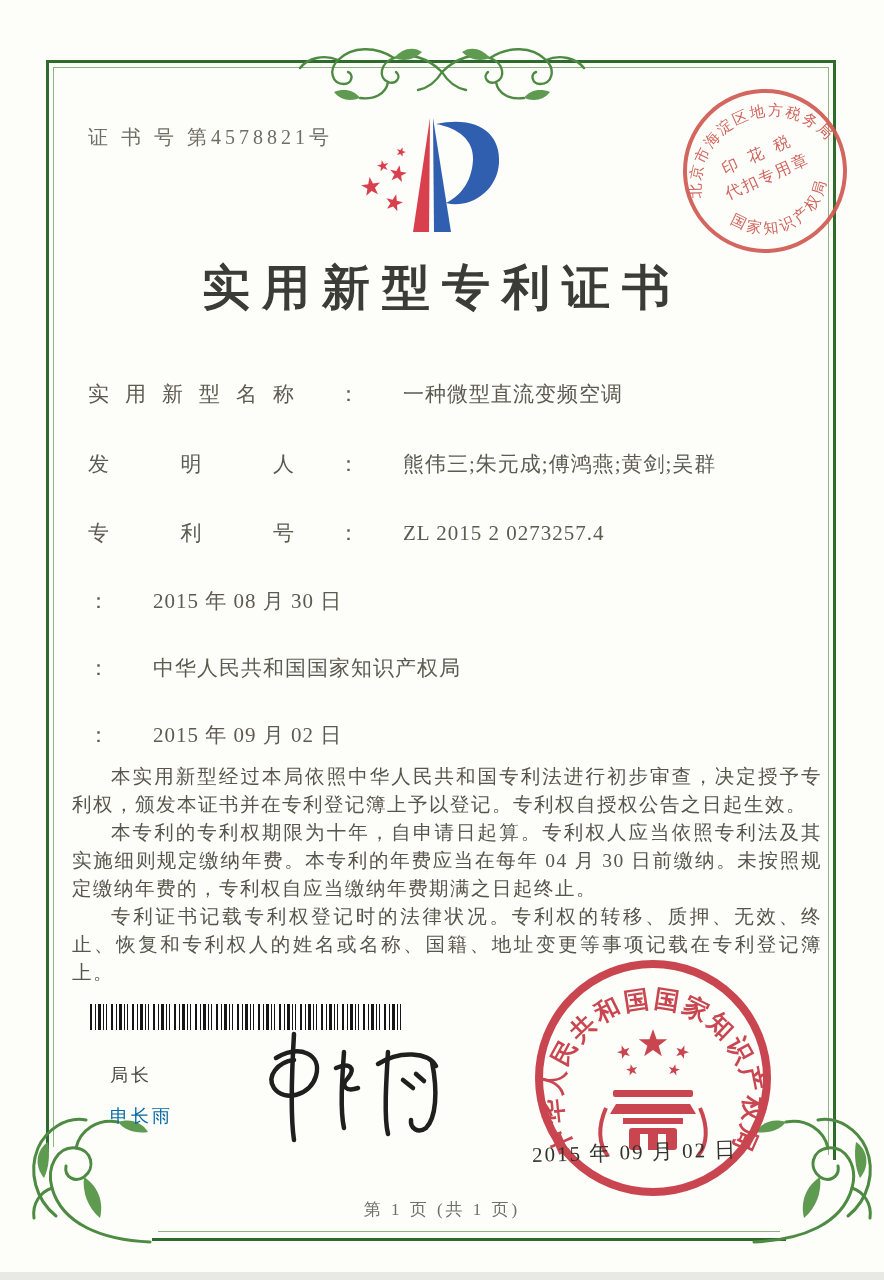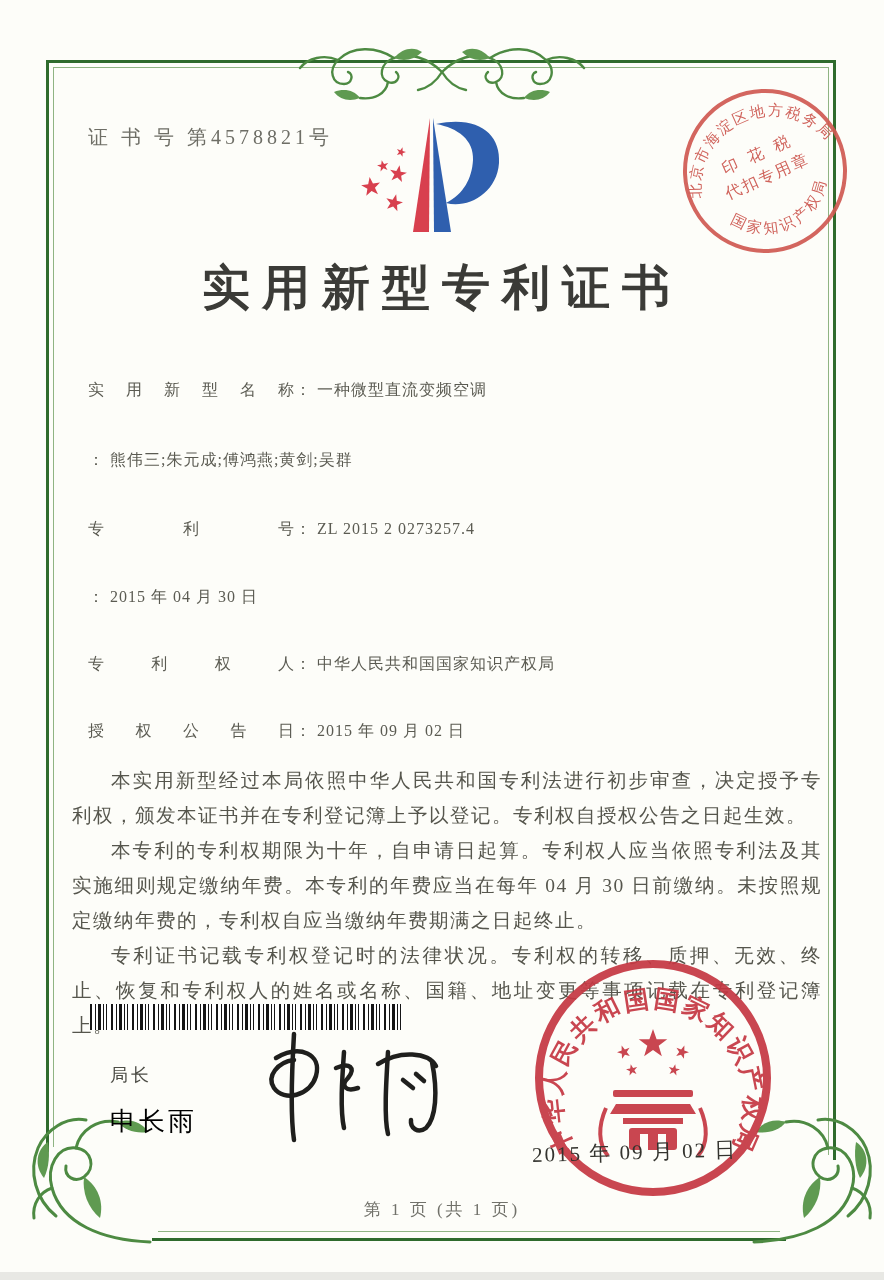--- a/index.html
+++ b/index.html
@@ -9,37 +9,37 @@
     font-family:"Liberation Serif","DejaVu Serif",serif;
   }
   
   .fl{position:absolute;background:#2f6b2d;}
   .fl2{position:absolute;background:#8fb483;}
   
   .cert-no{position:absolute;left:88px;top:124px;font-size:20px;color:#6e6e66;letter-spacing:4px;}
   .title{position:absolute;left:0;top:256px;width:100%;text-align:center;
          font-size:48px;font-weight:600;color:#3b3b37;letter-spacing:12px;}
   .field{position:absolute;left:88px;right:72px;display:flex;align-items:baseline;
-         font-size:16px;color:#5b5b52;letter-spacing:1px;}
+         font-size:21px;color:#5b5b52;letter-spacing:1px;gap:43px;}
   .field .lbl{display:inline-block;width:207px;text-align:justify;text-align-last:justify;}
   .field .col{display:inline-block;width:22px;}
   .field .val{flex:1;}
   .f0{top:380px}.f1{top:450px}.f2{top:519px}.f3{top:587px}.f4{top:654px}.f5{top:721px}
   .paras{position:absolute;left:72px;right:62px;top:763px;
-         font-size:19.5px;line-height:35px;color:#56564d;letter-spacing:1.5px;text-align:justify;}
+         font-size:19.5px;line-height:28px;color:#56564d;letter-spacing:1.5px;text-align:justify;}
   .paras p{margin:0;text-indent:2em;}
   .barcode{position:absolute;left:90px;top:1004px;width:312px;height:26px;background-color:#fff;
     background-image:repeating-linear-gradient(90deg,
       #151515 0px,#151515 2px, transparent 2px,transparent 5px,
       #151515 5px,#151515 6px, transparent 6px,transparent 8px,
       #151515 8px,#151515 11px, transparent 11px,transparent 13px,
       #151515 13px,#151515 14px, transparent 14px,transparent 16px,
       #151515 16px,#151515 17px, transparent 17px,transparent 21px);}
   .signer-title{position:absolute;left:110px;top:1063px;font-size:18px;color:#4b4b44;letter-spacing:3px;}
-  .signer-name{position:absolute;left:110px;top:1104px;font-size:26px;color:#000000;letter-spacing:3px;font-family:Liberation Serif, serif;}
+  .signer-name{position:absolute;left:110px;top:1104px;font-size:18px;color:#0369a1;letter-spacing:3px;font-family:Liberation Serif, serif;}
   .signature{position:absolute;left:248px;top:1022px;}
   .seal{position:absolute;left:528px;top:958px;}
   .seal-date{position:absolute;left:532px;top:1138px;width:220px;font-size:21px;color:#33332e;
              letter-spacing:2px;transform:rotate(-1.5deg);}
   .footer{position:absolute;left:0;top:1198px;width:100%;text-align:center;
           font-size:17px;color:#71716a;letter-spacing:3px;}
   .tax-stamp{position:absolute;left:670px;top:76px;transform:rotate(-24deg);opacity:.92;}
   .logo{position:absolute;left:352px;top:110px;}
   .ornament-top{position:absolute;left:290px;top:28px;}
   .flourish-bl{position:absolute;left:10px;top:1108px;}
@@ -143,39 +143,38 @@
   </svg>
 
   <div class="title">实用新型专利证书</div>
 
   <div class="field f0">
     <span class="lbl">实用新型名称</span>
       <span class="col">：</span>
       <span class="val">一种微型直流变频空调</span>
   </div>
   <div class="field f1">
+    <span class="lbl">发明人</span>
       <span class="col">：</span>
       <span class="val">熊伟三;朱元成;傅鸿燕;黄剑;吴群</span>
   </div>
   <div class="field f2">
     <span class="lbl">专利号</span>
       <span class="col">：</span>
       <span class="val">ZL 2015 2 0273257.4</span>
   </div>
   <div class="field f3">
       <span class="col">：</span>
-      <span class="val">2015 年 04 月 30 日</span>
+      <span class="val">2015 年 08 月 30 日</span>
   </div>
   <div class="field f4">
-    <span class="lbl">专利权人</span>
       <span class="col">：</span>
       <span class="val">中华人民共和国国家知识产权局</span>
   </div>
   <div class="field f5">
-    <span class="lbl">授权公告日</span>
       <span class="col">：</span>
       <span class="val">2015 年 09 月 02 日</span>
   </div>
 
   <div class="paras">
     <p>本实用新型经过本局依照中华人民共和国专利法进行初步审查，决定授予专利权，颁发本证书并在专利登记簿上予以登记。专利权自授权公告之日起生效。</p>
     <p>本专利的专利权期限为十年，自申请日起算。专利权人应当依照专利法及其实施细则规定缴纳年费。本专利的年费应当在每年 04 月 30 日前缴纳。未按照规定缴纳年费的，专利权自应当缴纳年费期满之日起终止。</p>
     <p>专利证书记载专利权登记时的法律状况。专利权的转移、质押、无效、终止、恢复和专利权人的姓名或名称、国籍、地址变更等事项记载在专利登记簿上。</p>
   </div>
 

